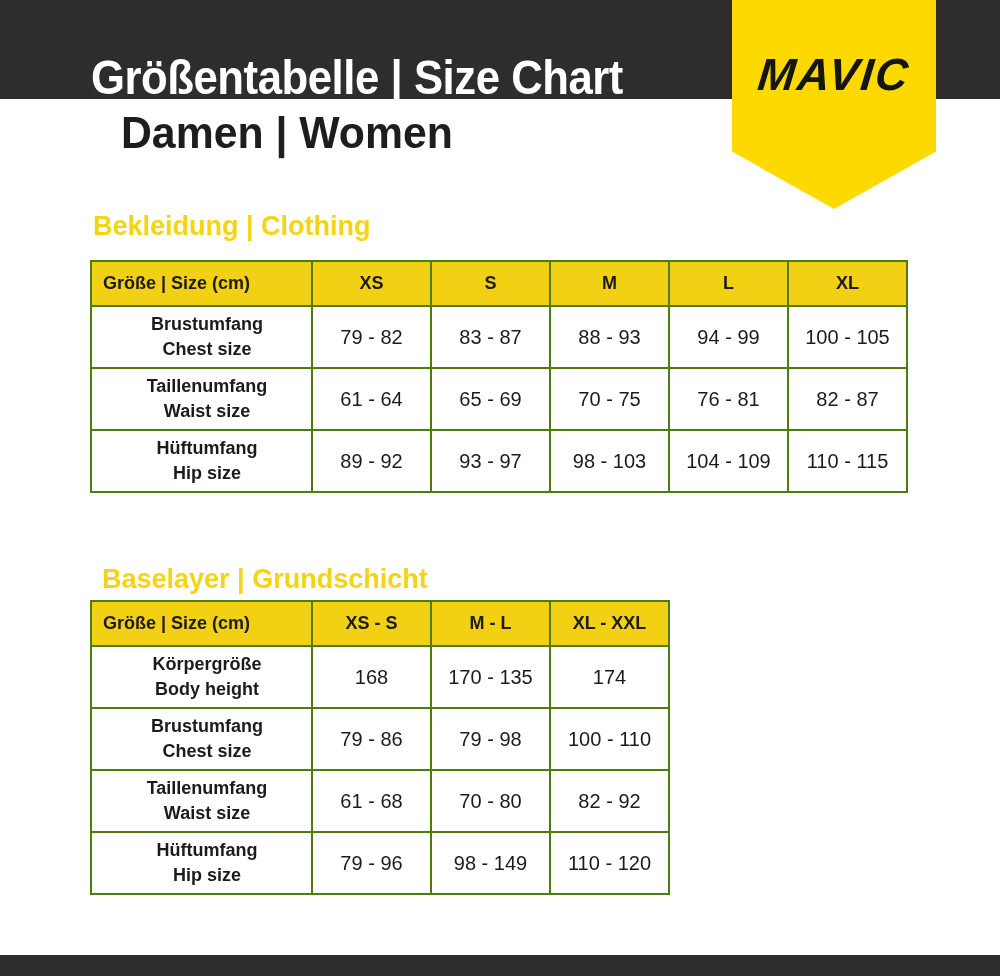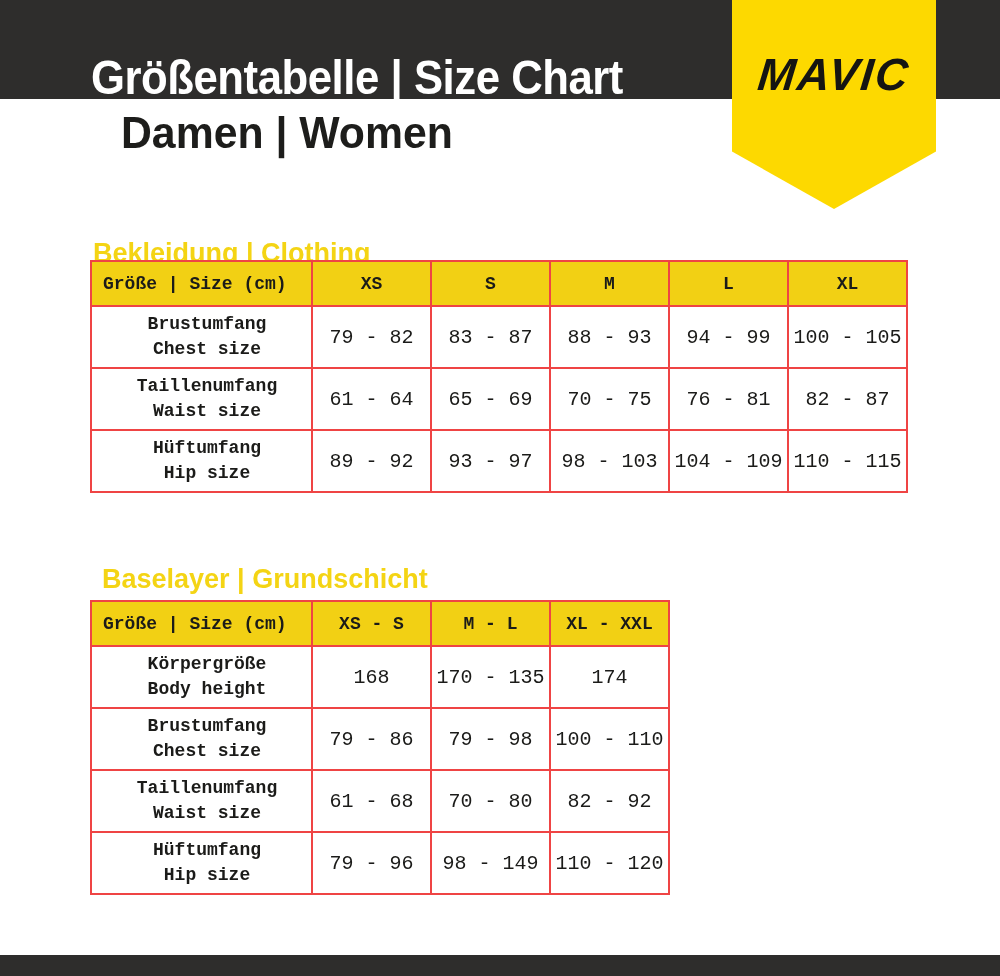--- a/index.html
+++ b/index.html
@@ -32,31 +32,31 @@
   }
   .brand {
     position:absolute; left:0; right:0; top:52px; text-align:center;
     font-size:45px; font-weight:bold; font-style:italic; letter-spacing:2px;
     color:#151512; transform:skewX(-6deg); line-height:1; white-space:nowrap;
   }
   .section-heading {
     position:absolute; font-size:27px; font-weight:bold; color:#F4D414;
     line-height:1; white-space:nowrap; letter-spacing:0;
   }
-  #heading-clothing  { left:93px; top:240px; }
+  #heading-clothing  { left:93px; top:213px; }
   #heading-baselayer { left:102px; top:566px; }
 
   table.size-table {
     position:absolute; border-collapse:collapse; table-layout:fixed;
     color:#1B1B19;
   }
   #table-clothing  { left:90px; top:260px; width:816px; }
   #table-baselayer { left:90px; top:600px; width:578px; }
 
-  .size-table th, .size-table td { border:2px solid #ef4444; overflow:hidden;font-family:Liberation Mono, monospace; }
+  .size-table th, .size-table td { border:2px solid #4d7c0f; overflow:hidden; }
   .size-table th {
     background:#F2D014; height:43px; font-size:18px; font-weight:bold;
     text-align:center; padding:0;
   }
   .size-table th.label-col { text-align:left; padding-left:11px; }
   .size-table td { height:60px; padding:0; background:#ffffff; }
   .size-table td.label {
     text-align:center; padding-left:11px; font-weight:bold; font-size:18px;
     line-height:25px;
   }

